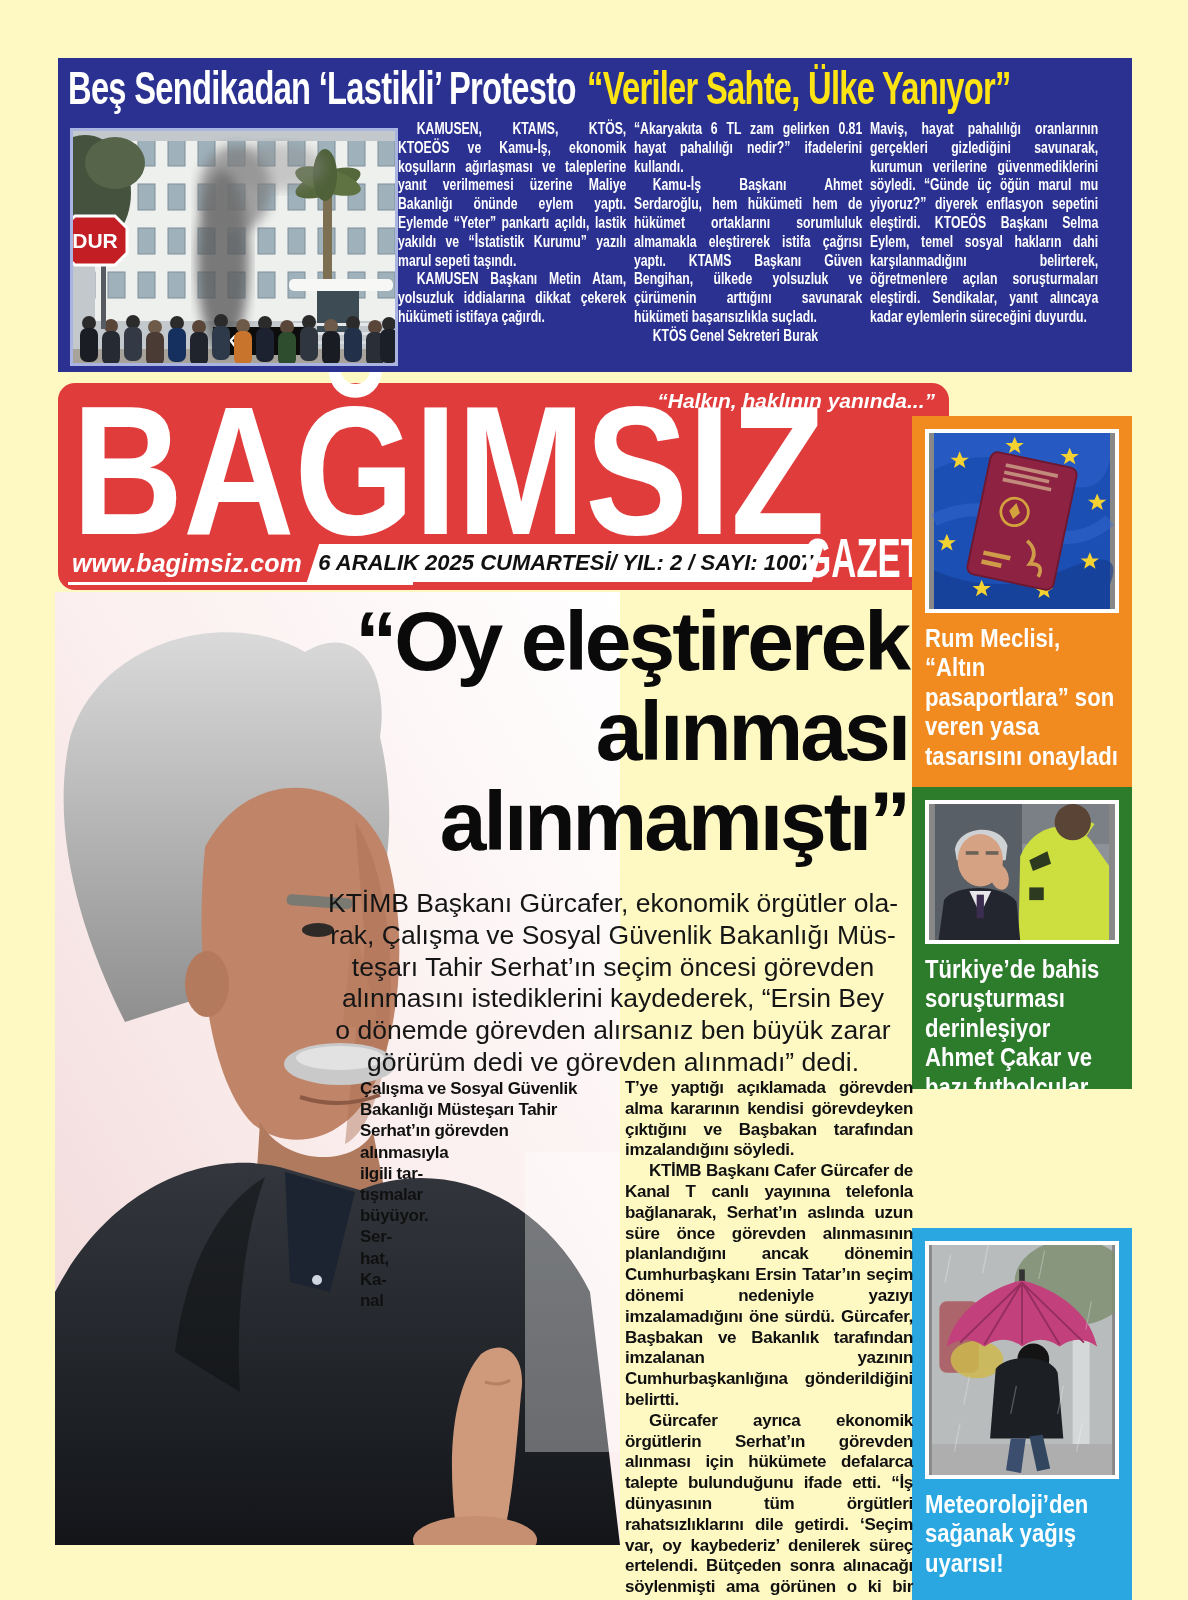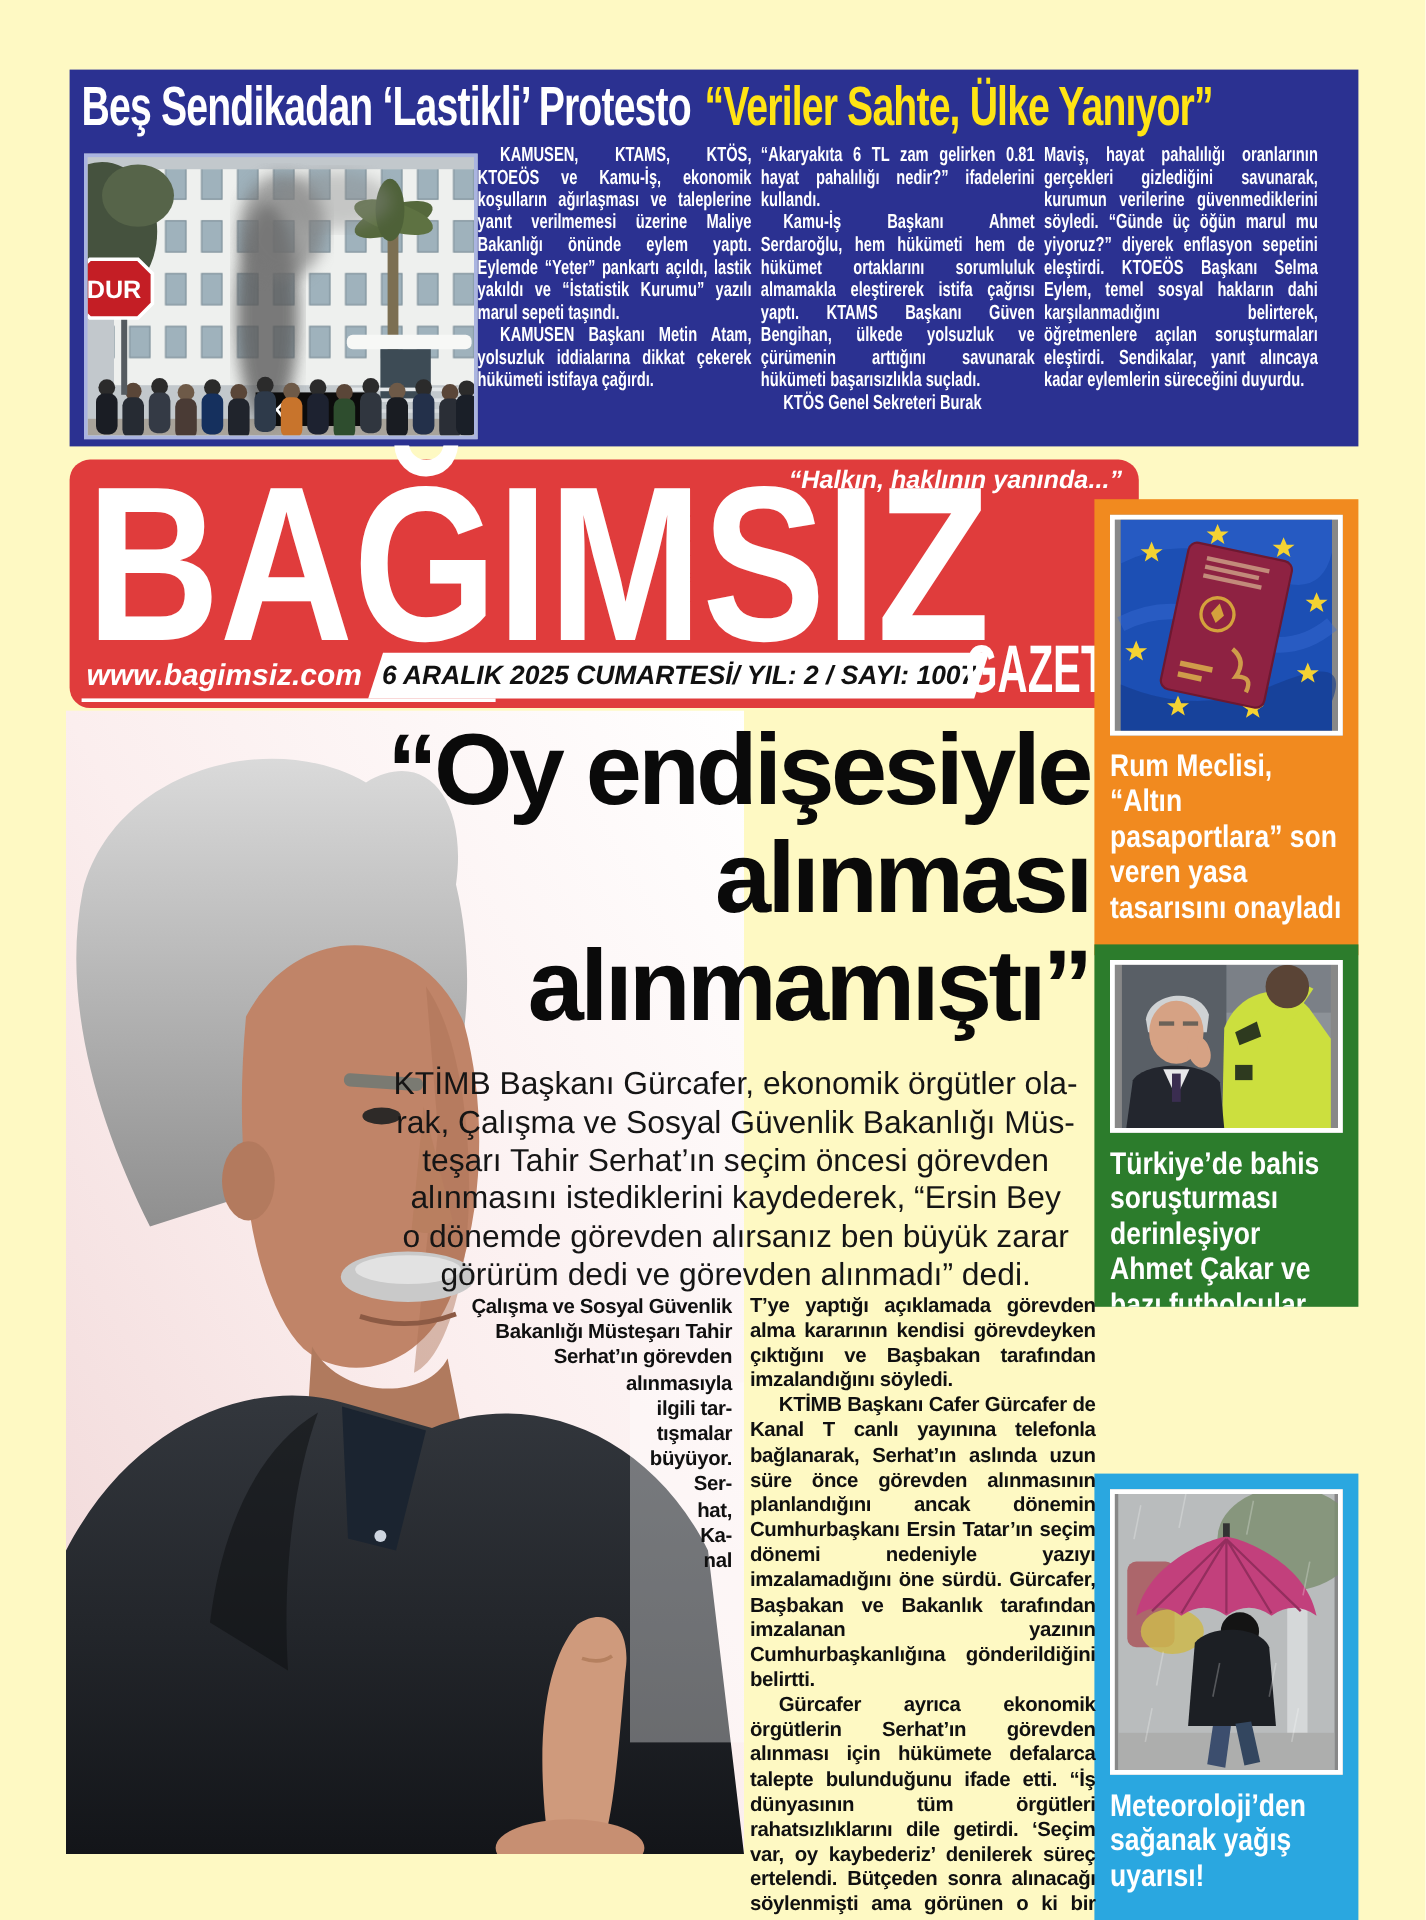--- a/index.html
+++ b/index.html
@@ -35,21 +35,21 @@
   .mast-gazete{position:absolute;right:4px;bottom:0px;color:#ffffff;font-weight:bold;font-size:56px;
         transform:scaleX(0.62);transform-origin:right bottom;white-space:nowrap;}
 
   
   .main-photo{position:absolute;left:55px;top:592px;width:565px;height:953px;z-index:1;}
   .main-photo svg{display:block;width:100%;height:100%;}
   .headline{position:absolute;left:143px;top:596px;width:765px;z-index:3;text-align:right;color:#0a0a0a;
         font-weight:bold;font-size:84px;line-height:90px;letter-spacing:-3px;}
   .lead{position:absolute;left:318px;top:888px;width:590px;z-index:3;text-align:center;color:#151515;
         font-size:26.5px;line-height:31.8px;white-space:pre-line;}
-  .col-left{position:absolute;left:360px;top:1078px;width:250px;z-index:3;text-align:right;color:#101010;
+  .col-left{position:absolute;left:360px;top:1078px;width:250px;z-index:3;color:#101010;
         font-weight:bold;font-size:17px;line-height:21.2px;white-space:pre-line;letter-spacing:-0.3px;}
   .col-right{position:absolute;left:625px;top:1078px;width:288px;z-index:3;color:#101010;
         font-weight:bold;font-size:17px;line-height:20.8px;text-align:justify;letter-spacing:-0.3px;}
   .col-right p{margin:0;}
   .col-right p + p{text-indent:24px;}
 
   
   .sbox{position:absolute;left:912px;width:220px;overflow:hidden;}
   .sbox1{top:385px;height:380px;background:#f18a1f;margin-top:31px;}
   .sbox2{top:787px;height:302px;background:#2c7c2c;}
@@ -235,21 +235,21 @@
       <circle cx="262" cy="688" r="5" fill="#cfd6e0"></circle>
       <path d="M210,585 C190,640 180,720 185,800 L120,760 C130,680 160,615 210,585 Z" fill="#0e1013" opacity="0.55"></path>
       <path d="M402,945 C390,855 400,792 426,762 C452,744 472,766 466,802 C460,872 456,922 446,950 Z" fill="#cf9a7c"></path>
       <path d="M430,790 Q445,795 455,788" stroke="#b5805f" stroke-width="3" fill="none"></path>
       <ellipse cx="420" cy="948" rx="62" ry="24" fill="#c78f72"></ellipse>
       <rect x="470" y="560" width="95" height="300" fill="#ffffff" opacity="0.35"></rect>
     </svg>
   </div>
 
   <div class="headline">
-    <div>“Oy endişesiyle</div>
+    <div>“Oy eleştirerek</div>
     <div>alınması</div>
     <div>alınmamıştı”</div>
   </div>
 
   <div class="lead">KTİMB Başkanı Gürcafer, ekonomik örgütler ola-
 rak, Çalışma ve Sosyal Güvenlik Bakanlığı Müs-
 teşarı Tahir Serhat’ın seçim öncesi görevden
 alınmasını istediklerini kaydederek, “Ersin Bey
 o dönemde görevden alırsanız ben büyük zarar
 görürüm dedi ve görevden alınmadı” dedi.</div>

